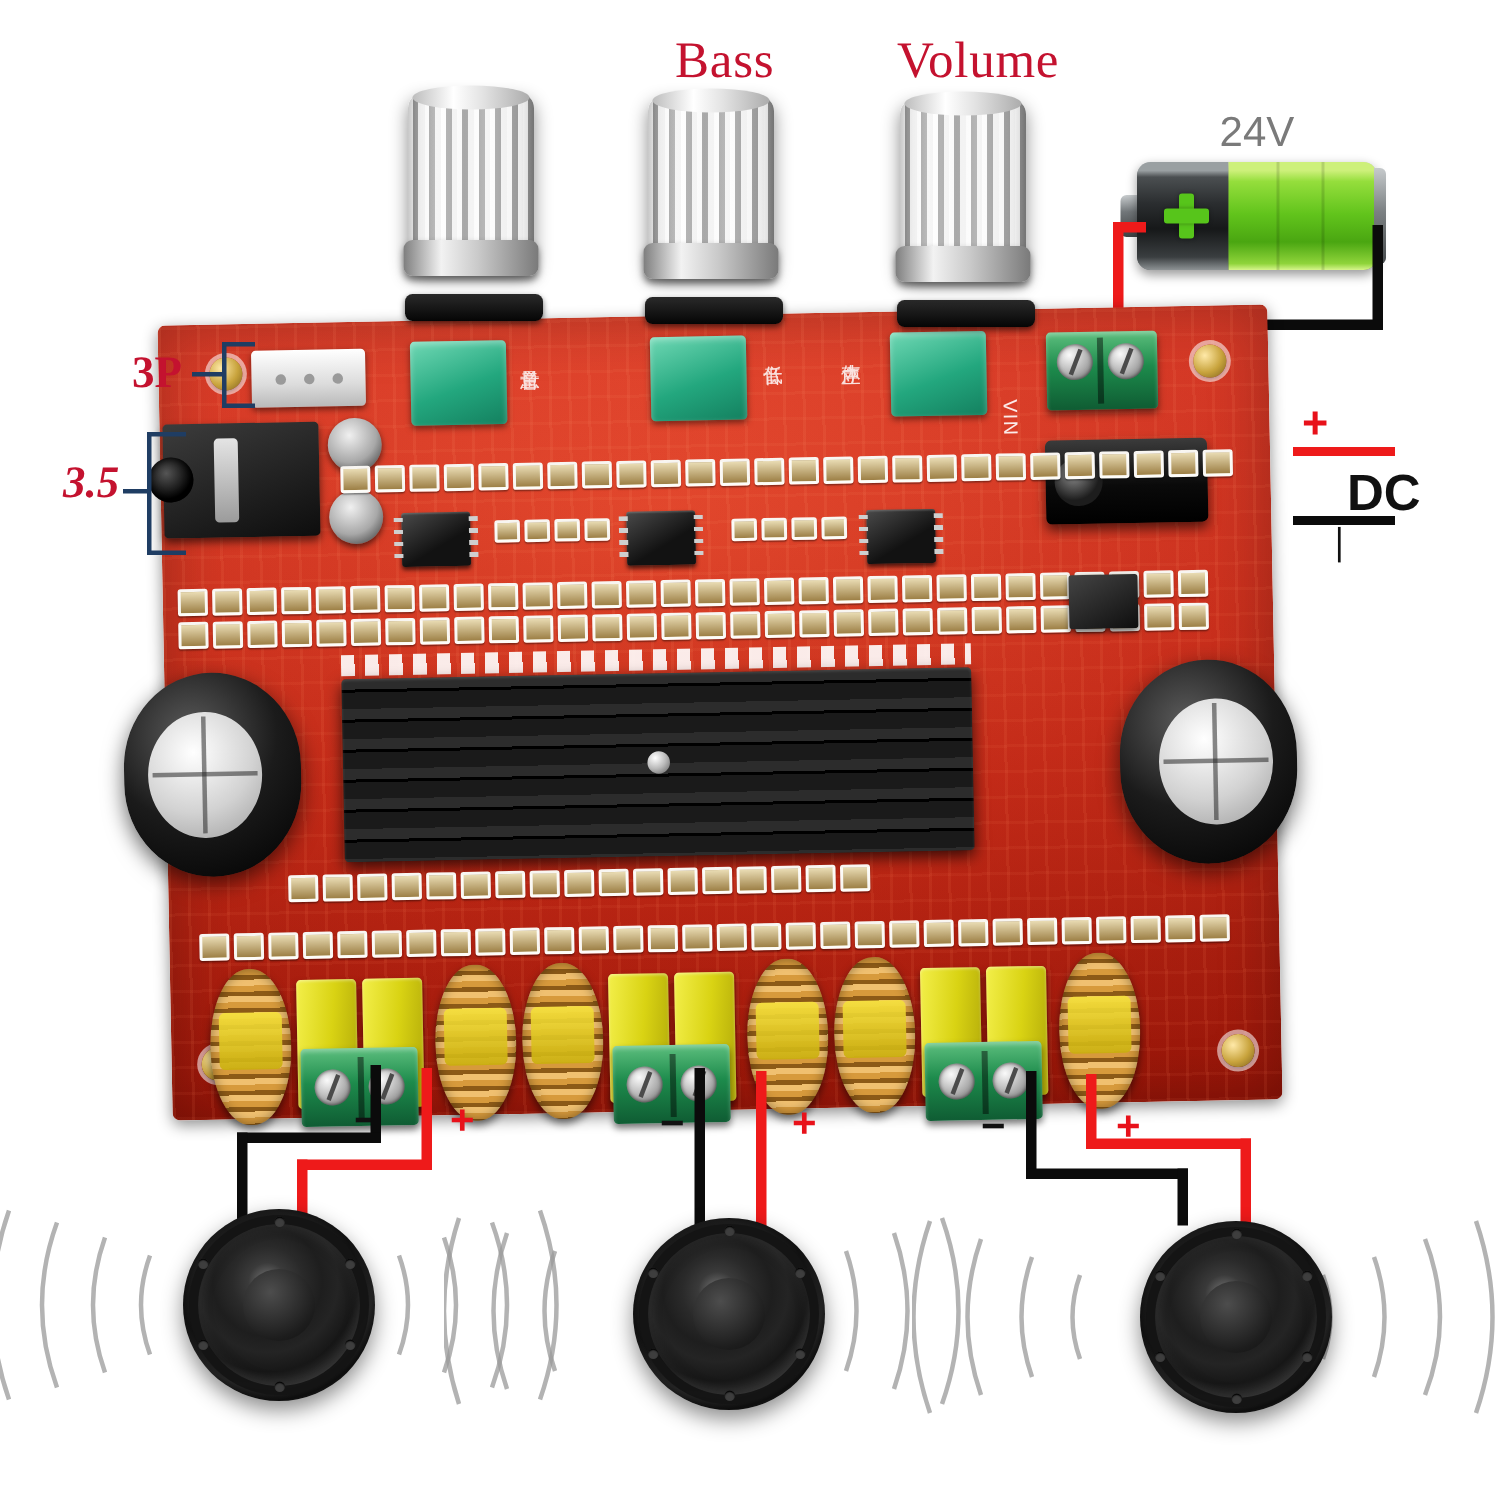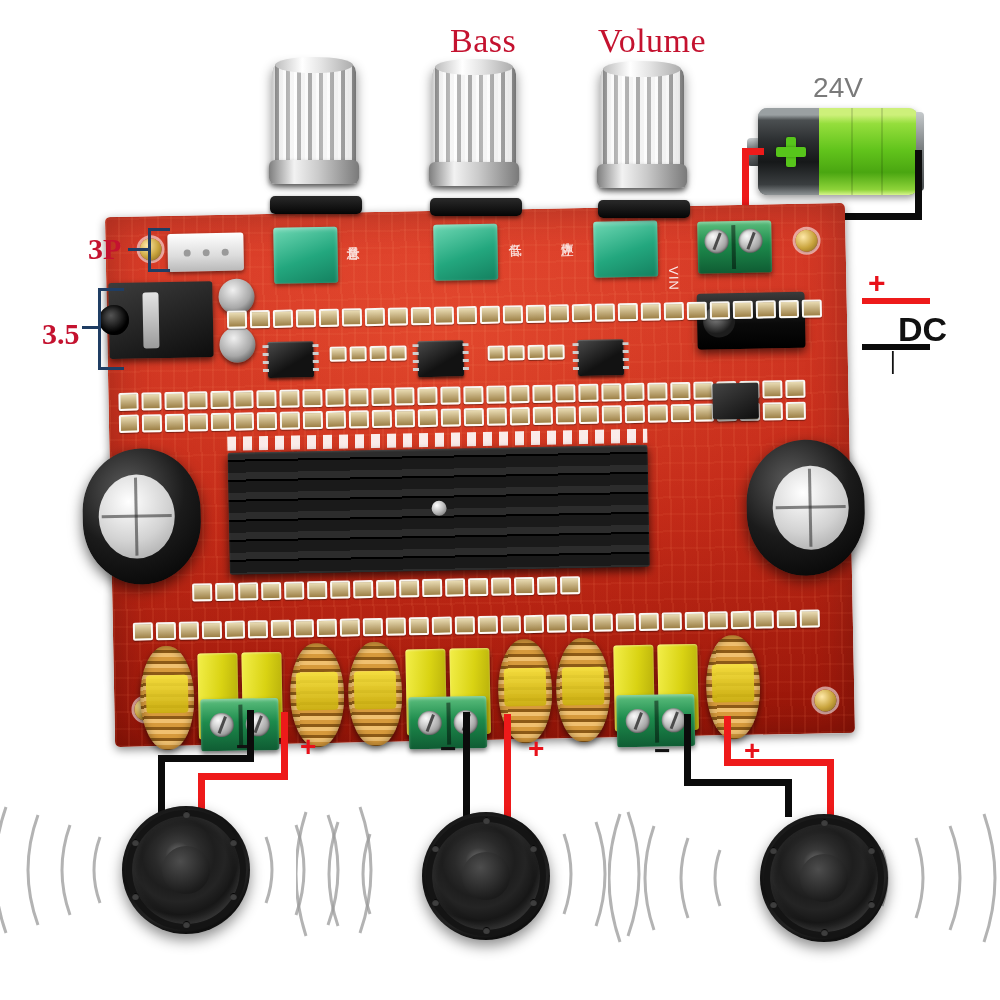--- a/index.html
+++ b/index.html
@@ -116,21 +116,21 @@
   .conn3p i{position:absolute;width:7px;height:7px;border-radius:50%;background:#9a9a9a;top:50%;margin-top:-3px;}
 
   
   .dcjack{position:absolute;border-radius:4px;
     background:linear-gradient(180deg,#3b3b3b,#0a0a0a 55%,#000);
     box-shadow:0 4px 8px rgba(0,0,0,.6);}
   .dcjack .ring{position:absolute;left:6px;top:50%;margin-top:-16px;width:32px;height:32px;border-radius:50%;
     background:radial-gradient(circle at 40% 35%,#8a8a8a,#1d1d1d 60%);}
 
   
-  #battery{position:absolute;left:758px;top:108px;width:160px;height:87px;}
+  #battery{position:absolute;left:758px;top:108px;width:160px;height:72px;}
   .bat-body{position:absolute;inset:0;border-radius:9px;overflow:hidden;
     background:linear-gradient(180deg,#cfd2d4,#8f9496 8%,#6b7072 14%,#4a4e50 20%);
     box-shadow:0 3px 7px rgba(0,0,0,.4);}
   .bat-dark{position:absolute;left:0;top:0;bottom:0;width:38%;
     background:linear-gradient(180deg,#9aa0a2 0 8%,#4b4f51 14%,#2b2e30 38%,#161819 62%,#3a3e40 88%,#8d9294 100%);}
   .bat-green{position:absolute;left:38%;right:0;top:0;bottom:0;
     background:linear-gradient(180deg,#cdf07a 0 8%,#95de3c 18%,#62c41c 48%,#4aa611 74%,#8fd43a 94%,#d7f58c 100%);}
   .bat-green i{position:absolute;top:0;bottom:0;width:2px;background:rgba(0,0,0,.13);}
   .bat-plus{position:absolute;left:11%;top:50%;width:30px;height:30px;margin-top:-15px;}
   .bat-plus::before,.bat-plus::after{content:"";position:absolute;background:#57c51b;border-radius:2px;
@@ -452,21 +452,21 @@
   <div class="abs" style="left:148px;top:228px;width:3px;height:44px;background:#1f3d63;"></div>
   <div class="abs" style="left:148px;top:228px;width:22px;height:3px;background:#1f3d63;"></div>
   <div class="abs" style="left:148px;top:269px;width:22px;height:3px;background:#1f3d63;"></div>
   <div class="abs" style="left:128px;top:248px;width:22px;height:3px;background:#1f3d63;"></div>
   <div class="abs lbl-serif" style="left:88px;top:232px;font-size:30px;font-weight:700;">3P</div>
 
   <div class="abs" style="left:98px;top:288px;width:3px;height:82px;background:#1f3d63;"></div>
   <div class="abs" style="left:98px;top:288px;width:26px;height:3px;background:#1f3d63;"></div>
   <div class="abs" style="left:98px;top:367px;width:26px;height:3px;background:#1f3d63;"></div>
   <div class="abs" style="left:82px;top:326px;width:18px;height:3px;background:#1f3d63;"></div>
-  <div class="abs lbl-serif" style="left:42px;top:317px;font-size:30px;font-weight:700;">3.5</div>
+  <div class="abs lbl-serif" style="left:42px;top:305px;font-size:30px;font-weight:700;font-style:italic;">3.5</div>
 
   <div class="abs" style="left:862px;top:298px;width:68px;height:6px;background:#ee1a1a;"></div>
   <div class="abs sign sign-plus" style="left:868px;top:268px;font-size:30px;">+</div>
   <div class="abs" style="left:862px;top:344px;width:68px;height:6px;background:#0b0b0b;"></div>
   <div class="abs sign sign-minus" style="left:890px;top:348px;font-size:26px;font-family:'Liberation Serif',serif;">|</div>
   <div class="abs" style="left:898px;top:310px;font-size:34px;font-weight:700;color:#111;">DC</div>
 
   <div class="abs sign sign-minus" style="left:236px;top:733px;font-size:28px;">−</div>
   <div class="abs sign sign-plus" style="left:300px;top:733px;font-size:28px;">+</div>
   <div class="wire" style="left:247px;top:710px;width:7px;height:50px;"></div>

